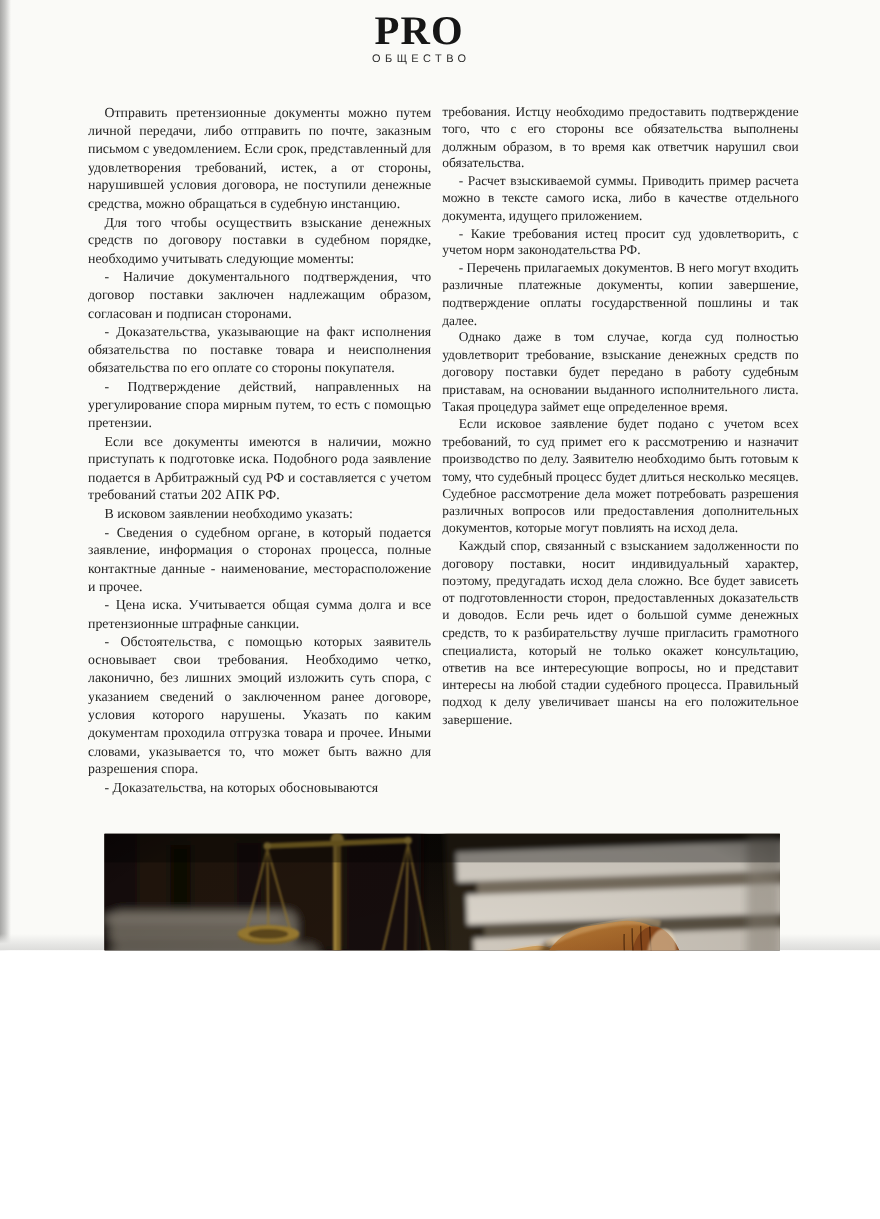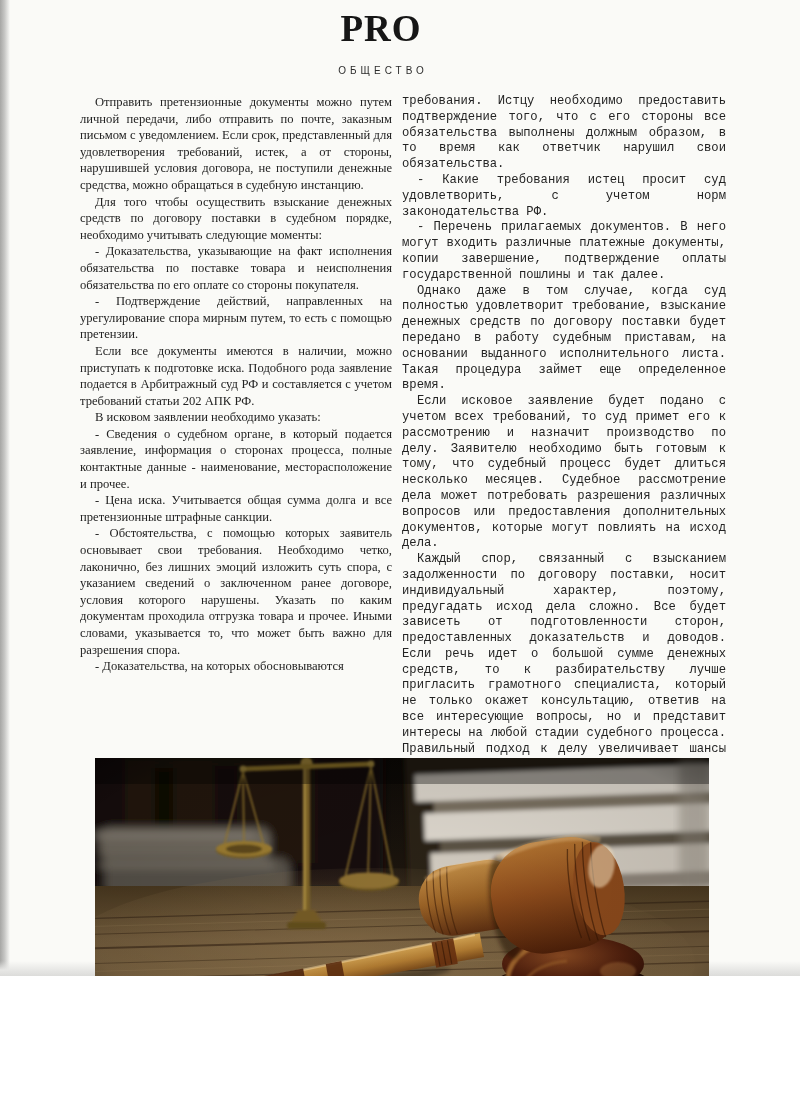--- a/index.html
+++ b/index.html
@@ -1,17 +1,17 @@
 <!DOCTYPE html>
 <html lang="ru"><head>
 <meta charset="utf-8">
 <style>
   html,body { margin:0; padding:0; background:#ffffff; }
   .page {
-    position:relative; width:800px; height:976px;
+    position:relative; width:800px; height:864px;
     background:#fafaf7; overflow:hidden;
     font-family:"Liberation Serif", serif;
   }
   
   .scan-left {
     position:absolute; left:0; top:0; width:10px; height:100%;
     background:linear-gradient(90deg,#a6a6a4 0%,#c6c6c4 45%,rgba(250,250,247,0) 100%);
   }
   .scan-bottom {
     position:absolute; left:0; bottom:0; width:100%; height:15px;
@@ -26,30 +26,30 @@
   .masthead {
     position:absolute; top:12px; left:319px; width:124px;
     text-align:center; background:#fafaf7; z-index:3; padding-bottom:3px;
   }
   .masthead .title {
     font-family:"Liberation Serif", serif; font-weight:bold;
     font-size:37px; line-height:34px; letter-spacing:1px; color:#161616;
   }
   .masthead .subtitle {
     font-family:"Liberation Sans", sans-serif; font-size:10px;
-    letter-spacing:4px; color:#2c2c2c; margin-top:19px; padding-left:4px;
+    letter-spacing:4px; color:#2c2c2c; margin-top:2px; padding-left:4px;
   }
   
   .columns {
     position:absolute; left:80px; top:94px; width:646px;
     display:flex; gap:10px; color:#232323; text-align:justify;
   }
   .col { overflow:hidden; max-height:666px; hyphens:auto; -webkit-hyphens:auto; }
   .col-left  { width:312px; font-size:12.6px; line-height:16.6px; }
-  .col-right { width:324px; font-size:12.2px; line-height:15.8px;font-family:Liberation Mono, monospace; }
+  .col-right { width:324px; font-size:12.2px; line-height:15.8px; }
   .col p { margin:0; text-indent:15px; }
   .col p.cont { text-indent:0; }
   
   .photo {
     position:absolute; left:95px; top:758px; width:614px; height:282px;
     z-index:2; background:#1a120b;
   }
   .photo svg { display:block; width:100%; height:100%; }
   
   .page-num {
@@ -69,31 +69,33 @@
 
   <div class="masthead">
     <div class="title">PRO</div>
     <div class="subtitle">ОБЩЕСТВО</div>
   </div>
 
   <div class="columns">
     <div class="col col-left">
       <p>Отправить претензионные документы можно путем личной передачи, либо отправить по почте, заказным письмом с уведомлением. Если срок, представленный для удовлетворения требований, истек, а от стороны, нарушившей условия договора, не поступили денежные средства, можно обращаться в судебную инстанцию.</p>
       <p>Для того чтобы осуществить взыскание денежных средств по договору поставки в судебном порядке, необходимо учитывать следующие моменты:</p>
+      <p>- Наличие документального подтверждения, что договор поставки заключен надлежащим образом, согласован и подписан сторонами.</p>
       <p>- Доказательства, указывающие на факт исполнения обязательства по поставке товара и неисполнения обязательства по его оплате со стороны покупателя.</p>
       <p>- Подтверждение действий, направленных на урегулирование спора мирным путем, то есть с помощью претензии.</p>
       <p>Если все документы имеются в наличии, можно приступать к подготовке иска. Подобного рода заявление подается в Арбитражный суд РФ и составляется с учетом требований статьи 202 АПК РФ.</p>
       <p>В исковом заявлении необходимо указать:</p>
       <p>- Сведения о судебном органе, в который подается заявление, информация о сторонах процесса, полные контактные данные - наименование, месторасположение и прочее.</p>
       <p>- Цена иска. Учитывается общая сумма долга и все претензионные штрафные санкции.</p>
       <p>- Обстоятельства, с помощью которых заявитель основывает свои требования. Необходимо четко, лаконично, без лишних эмоций изложить суть спора, с указанием сведений о заключенном ранее договоре, условия которого нарушены. Указать по каким документам проходила отгрузка товара и прочее. Иными словами, указывается то, что может быть важно для разрешения спора.</p>
       <p>- Доказательства, на которых обосновываются</p>
     </div>
     <div class="col col-right">
       <p class="cont">требования. Истцу необходимо предоставить подтверждение того, что с его стороны все обязательства выполнены должным образом, в то время как ответчик нарушил свои обязательства.</p>
+      <p>- Расчет взыскиваемой суммы. Приводить пример расчета можно в тексте самого иска, либо в качестве отдельного документа, идущего приложением.</p>
       <p>- Какие требования истец просит суд удовлетворить, с учетом норм законодательства РФ.</p>
       <p>- Перечень прилагаемых документов. В него могут входить различные платежные документы, копии завершение, подтверждение оплаты государственной пошлины и так далее.</p>
       <p>Однако даже в том случае, когда суд полностью удовлетворит требование, взыскание денежных средств по договору поставки будет передано в работу судебным приставам, на основании выданного исполнительного листа. Такая процедура займет еще определенное время.</p>
       <p>Если исковое заявление будет подано с учетом всех требований, то суд примет его к рассмотрению и назначит производство по делу. Заявителю необходимо быть готовым к тому, что судебный процесс будет длиться несколько месяцев. Судебное рассмотрение дела может потребовать разрешения различных вопросов или предоставления дополнительных документов, которые могут повлиять на исход дела.</p>
       <p>Каждый спор, связанный с взысканием задолженности по договору поставки, носит индивидуальный характер, поэтому, предугадать исход дела сложно. Все будет зависеть от подготовленности сторон, предоставленных доказательств и доводов. Если речь идет о большой сумме денежных средств, то к разбирательству лучше пригласить грамотного специалиста, который не только окажет консультацию, ответив на все интересующие вопросы, но и представит интересы на любой стадии судебного процесса. Правильный подход к делу увеличивает шансы на его положительное завершение.</p>
     </div>
   </div>
 
   <div class="photo">
     <svg viewBox="0 0 614 282" preserveAspectRatio="none">

